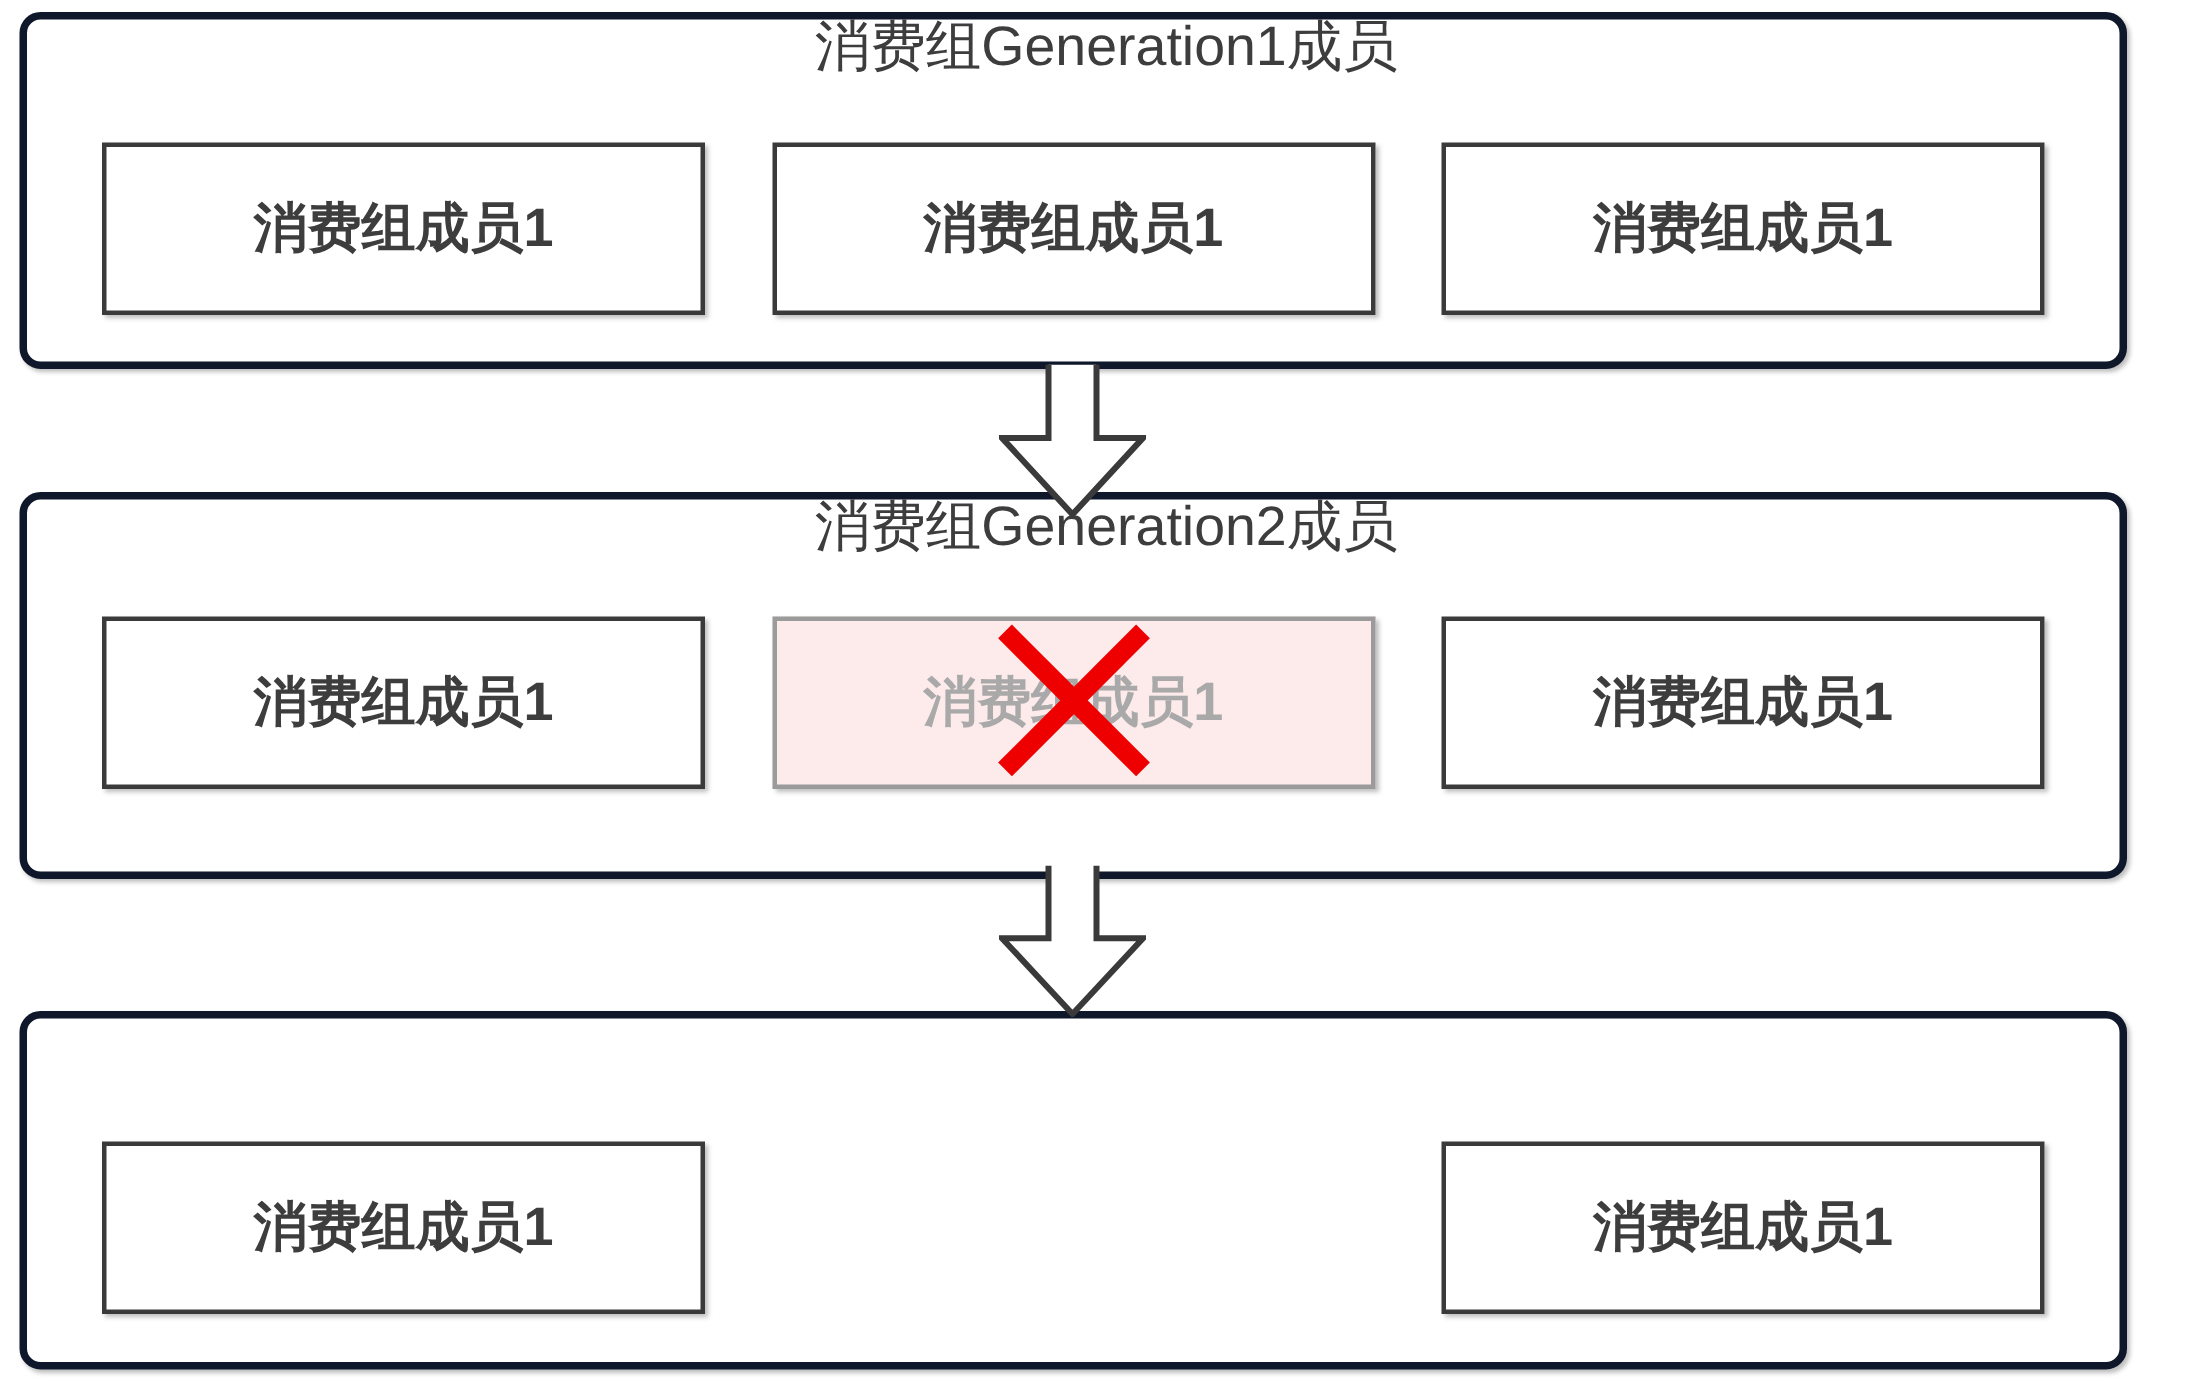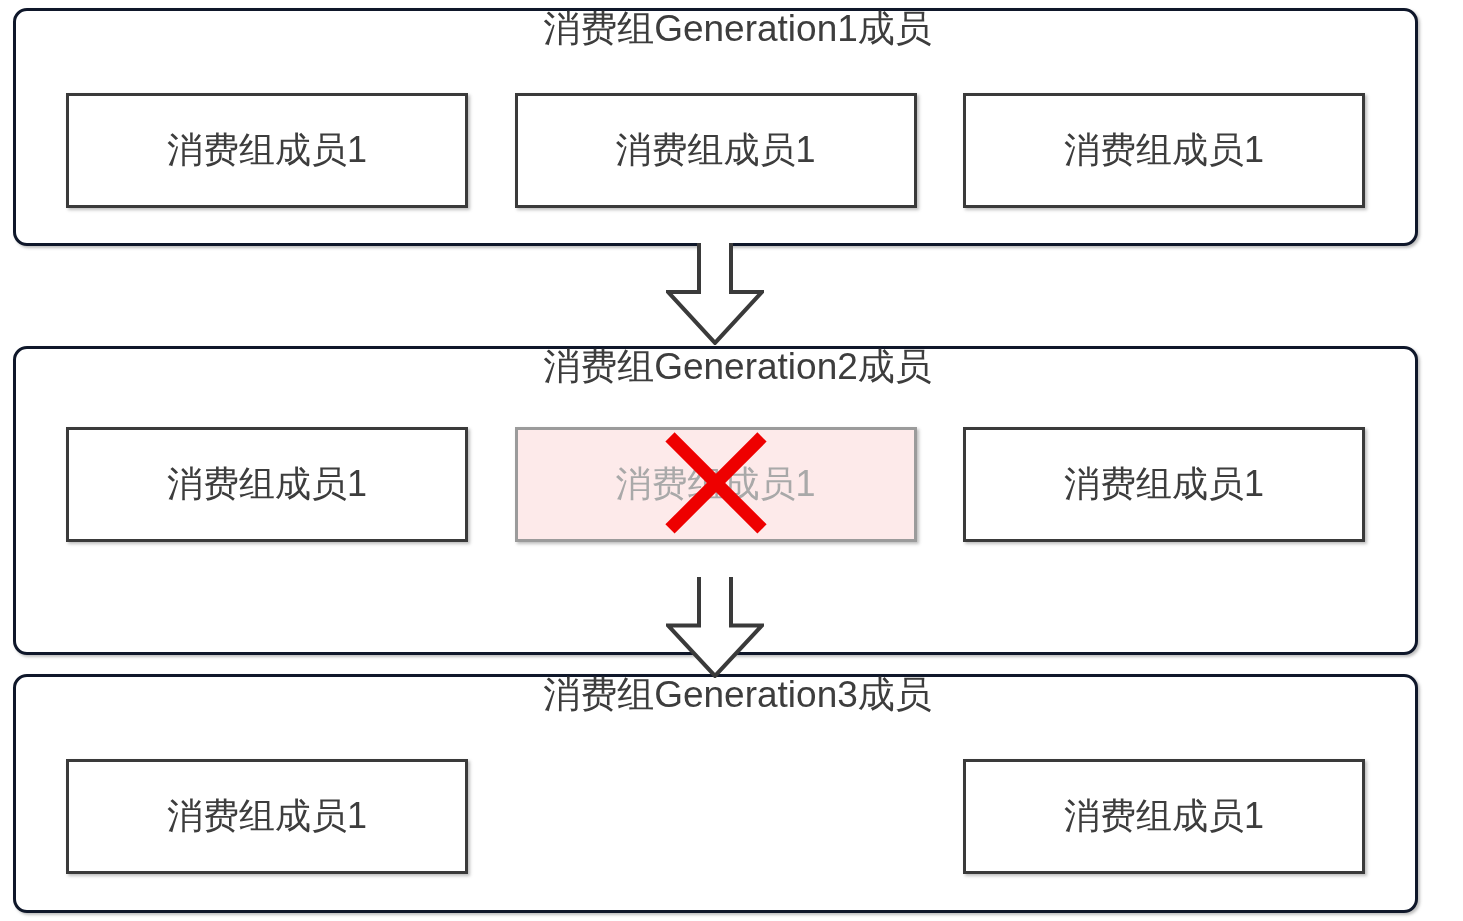--- a/index.html
+++ b/index.html
@@ -13,27 +13,27 @@
     width: 1463px;
     height: 921px;
     background: #ffffff;
     overflow: hidden;
   }
   .group {
     position: absolute;
     left: 13px;
     width: 1405px;
     background: #ffffff;
-    border: 3px solid #0f172a;
+    border: 5px solid #0f172a;
     border-radius: 14px;
     box-shadow: 2px 2px 3px rgba(110,110,110,0.45);
     padding-left: 44px;
   }
   #group-1 { top: 8px;   height: 238px; }
-  #group-2 { top: 346px; height: 309px; }
+  #group-2 { top: 328px; height: 258px; }
   #group-3 { top: 674px; height: 239px; }
   .group-title {
     text-align: center;
     font-size: 37px;
     height: 46px;
     line-height: 46px;
     margin-top: -5px;
     white-space: nowrap;
   }
   .members {
@@ -51,20 +51,21 @@
     width: 402px;
     height: 115px;
     background: #ffffff;
     border: 3px solid #3a3a3a;
     display: flex;
     align-items: center;
     justify-content: center;
     font-size: 36px;
     box-shadow: 2px 2px 3px rgba(110,110,110,0.45);
     white-space: nowrap;
+    font-weight: bold;
   }
   .member.removed {
     background: #fdeaea;
     border-color: #9b9b9b;
     color: #a9a9a9;
   }
   .member.added {
     background: #cdf3de;
     border-color: #2e2e2e;
   }
@@ -135,21 +136,20 @@
   </section>
 
   <div class="arrow" id="arrow-2">
     <svg viewBox="0 0 98 100" preserveAspectRatio="none" aria-hidden="true">
       <path d="M33,0 L33,48 L2,48 L49,98 L96,48 L65,48 L65,0 Z" fill="#ffffff" stroke="none"></path>
       <path d="M33,0 L33,48 L2,48 L49,98 L96,48 L65,48 L65,0" fill="none" stroke="#3a3a3a" stroke-width="4" stroke-linejoin="miter"></path>
     </svg>
   </div>
 
   <section class="group" id="group-3">
-    <div class="group-title">消费组Generation3成员</div>
     <div class="members">
       <div class="member">
         <span>消费组成员1</span>
       </div>
       <div class="member">
         <span>消费组成员1</span>
       </div>
     </div>
   </section>
 

